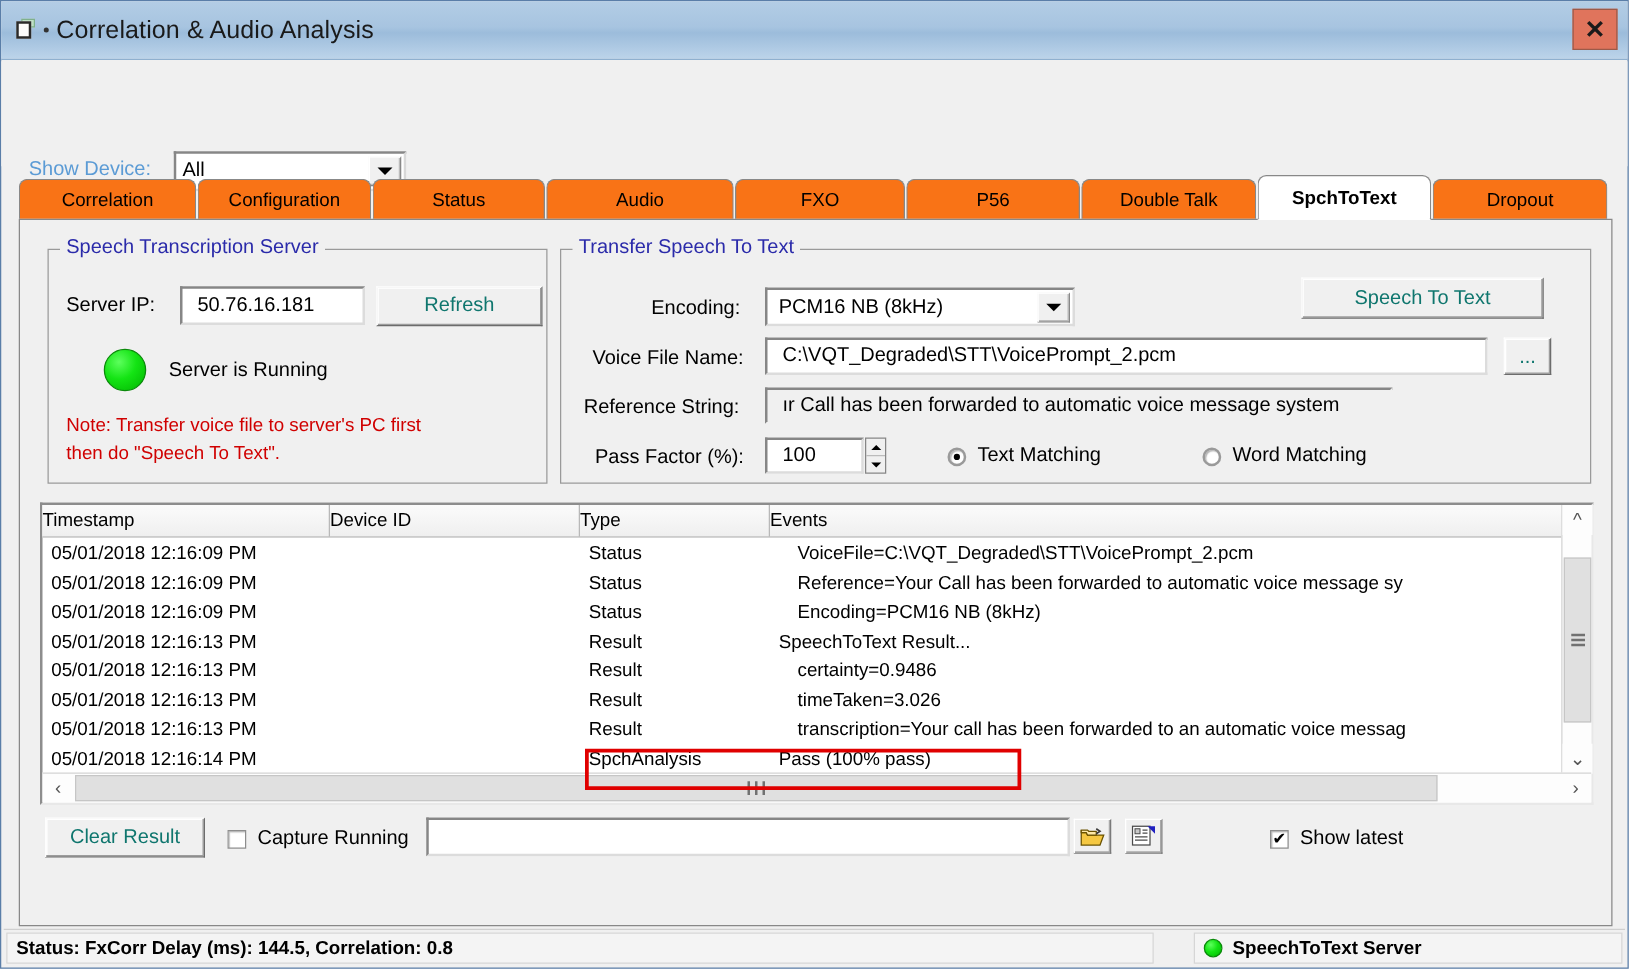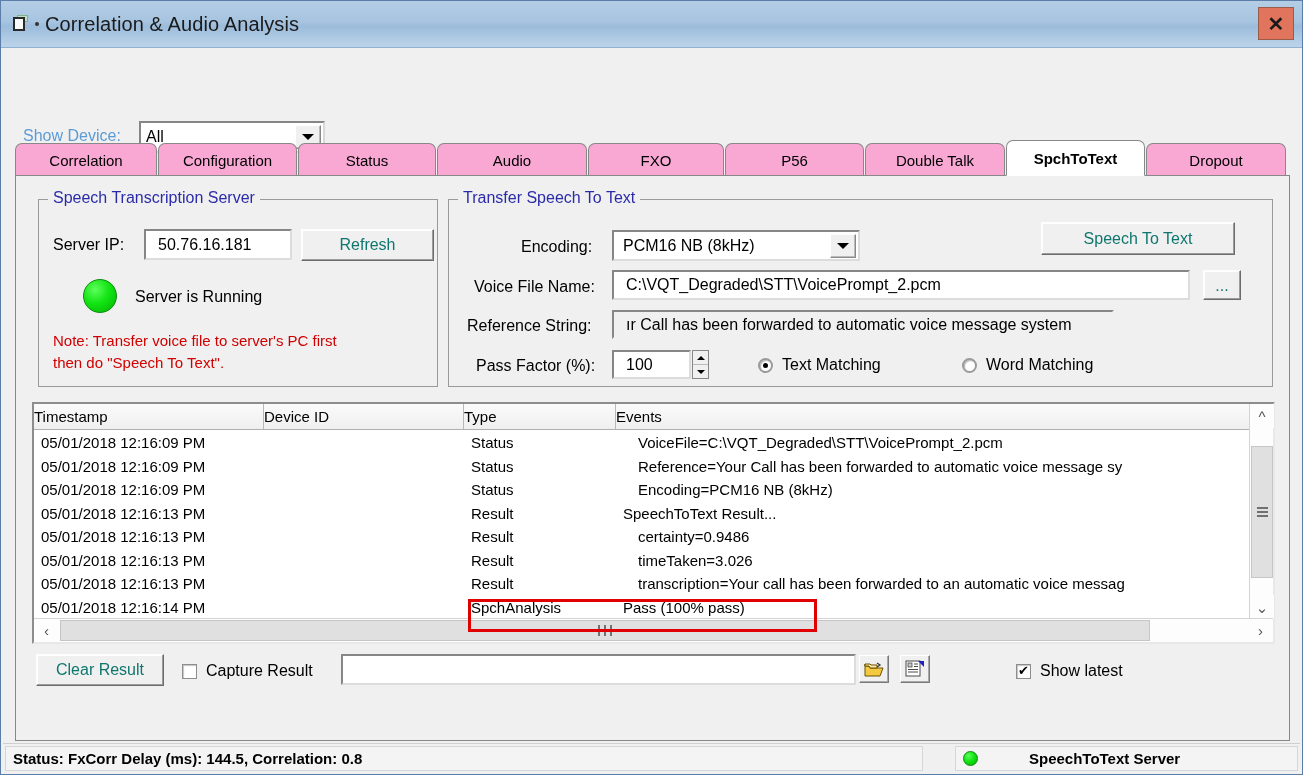--- a/index.html
+++ b/index.html
@@ -108,21 +108,21 @@
   }
 
   
   .tabstrip {
     position: absolute; left: 14px; top: 139px;
     width: 1275px; height: 36px;
     display: flex; align-items: flex-end;
   }
   .tab {
     height: 33px;
-    background: #f9a8d4;
+    background: #f97316;
     border: 1px solid #888;
     border-bottom: none;
     border-radius: 7px 7px 0 0;
     display: flex; align-items: center; justify-content: center;
     font-size: 15px;
     margin-right: 1px;
     cursor: pointer;
     position: relative;
   }
   .tab.active {
@@ -358,21 +358,21 @@
   }
   .sb-pane {
     height: 25px;
     border: 1px solid #d6d6d6;
     background: #f4f4f4;
     display: flex; align-items: center;
     font-size: 15px; font-weight: bold;
     padding-left: 7px;
   }
   .sb-pane1 { position: absolute; left: 2px; top: 2px; width: 918px; }
-  .sb-pane2 { position: absolute; left: 952px; top: 2px; width: 343px; gap: 43px; }
+  .sb-pane2 { position: absolute; left: 952px; top: 2px; width: 343px; }
 </style>
 </head>
 <body>
 
 <div class="window">
 
   <div class="titlebar">
     <span class="title-icon">
       <span class="sheet2"></span>
       <span class="sheet"></span>
@@ -585,21 +585,21 @@
           </div>
       </div>
     </div>
 
     <div class="redbox" style="left:452px; top:423px; width:349px; height:33px;"></div>
 
     <div class="btn" style="left:20px; top:478px; width:128px; height:32px;">Clear Result</div>
 
     <div class="cb-wrap" style="left:166px; top:486px;">
       <span class="checkbox"></span>
-      <span class="cb-lbl">Capture Result</span>
+      <span class="cb-lbl">Capture Running</span>
     </div>
 
     <div class="textbox" style="left:325px; top:478px; width:515px; height:31px;">
       <span></span>
     </div>
 
     <div class="iconbtn" style="left:843px; top:479px;">
       <svg width="20" height="17" viewBox="0 0 20 17">
         <path d="M1 3 L1 15 L16 15 L19 7 L6 7 L5 5 L1 5 Z" fill="#f5c842" stroke="#6b5300" stroke-width="1"></path>
         <path d="M1 3 L1 5 L5 5 L6 7 L13 7 L13 4 L7 4 L6 3 Z" fill="#fde9a8" stroke="#6b5300" stroke-width="1"></path>

